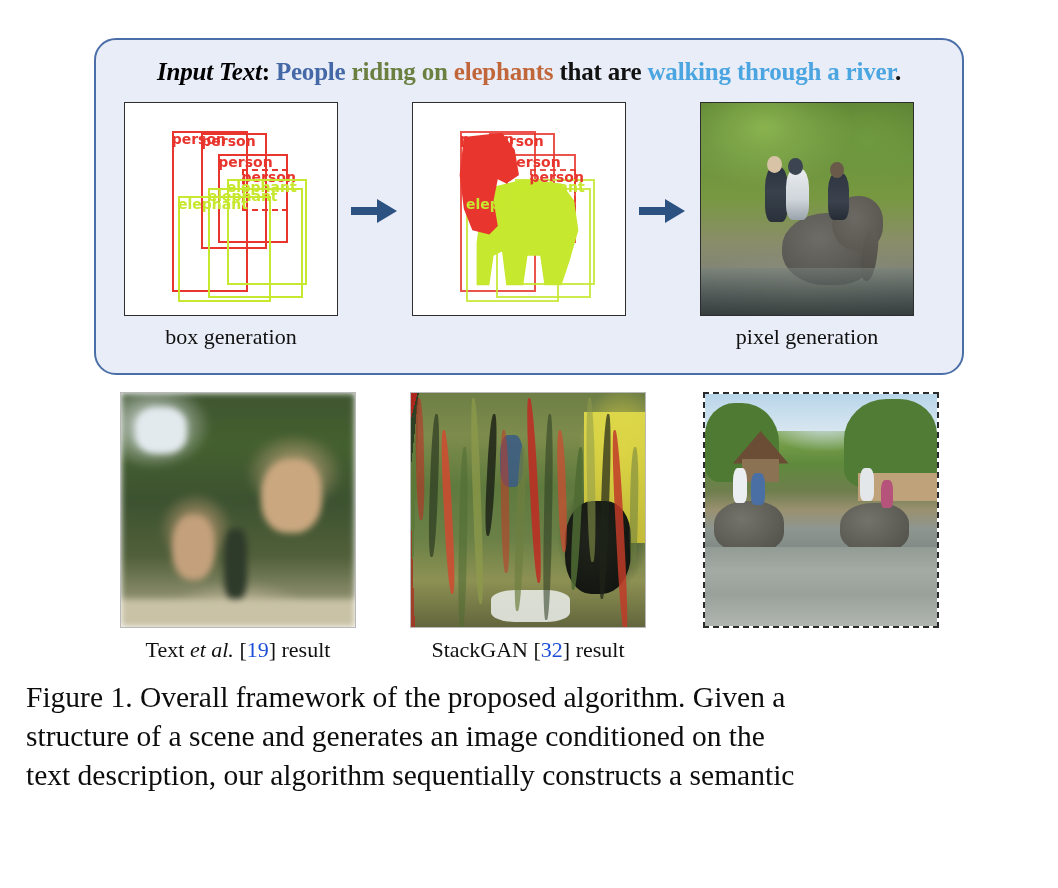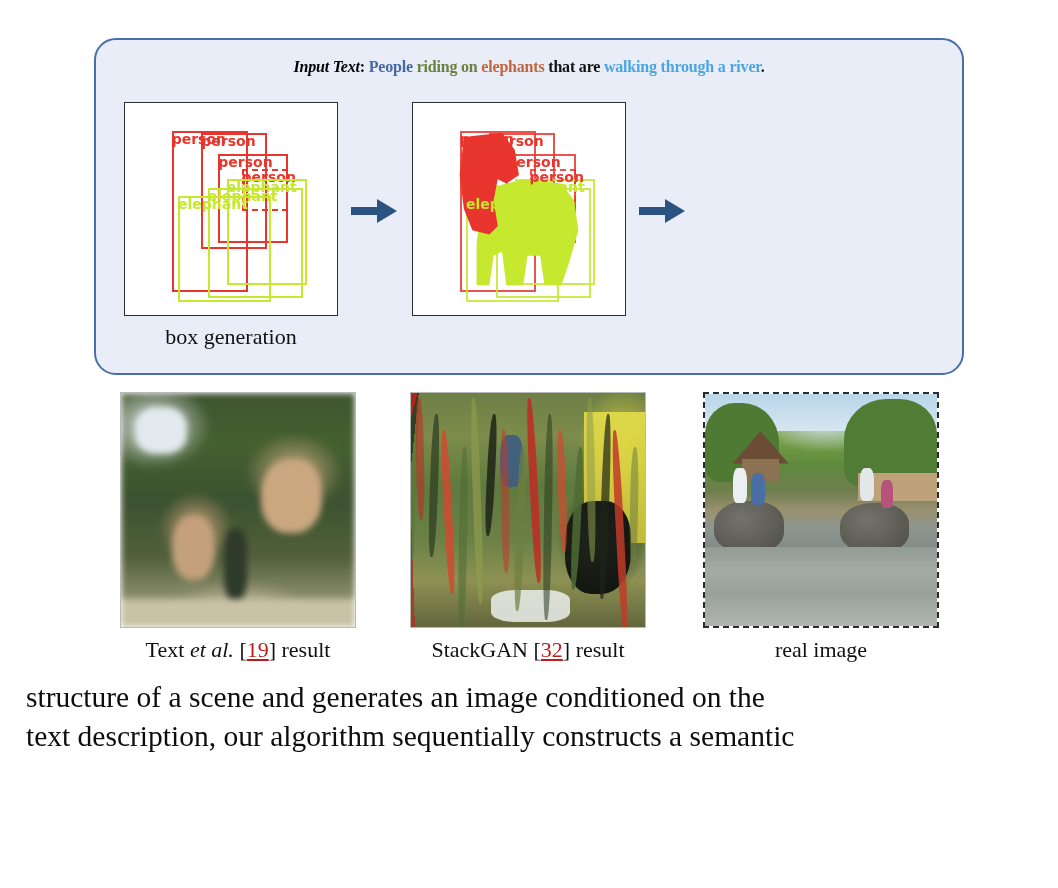--- a/index.html
+++ b/index.html
@@ -28,21 +28,21 @@
     border-radius: 22px;
     box-sizing: border-box;
   }
 
   #input-text-line {
     position: absolute;
     left: 0;
     top: 18px;
     width: 100%;
     text-align: center;
-    font-size: 16px;
+    font-size: 25px;
     font-weight: bold;
     white-space: nowrap;
     letter-spacing: -0.2px;
   }
   #input-text-line .lbl {
     font-style: italic;
     color: #000;
   }
   #input-text-line .colon { color: #000; font-weight: bold; }
   .w-people { color: #4568a6; }
@@ -198,21 +198,21 @@
   .result-canvas.dashed { border: 2px dashed #2b2b2b; }
 
   .result-caption {
     margin-top: 9px;
     text-align: center;
     font-size: 22px;
     color: #111;
     white-space: nowrap;
   }
   .result-caption .it { font-style: italic; }
-  .cite { color: #b91c1c; text-decoration: underline; }
+  .cite { color: #1d4ed8; }
   .cite-brk { color: #111; }
 
   
   #photo-reed {
     position:absolute; inset:0;
     background:
       radial-gradient(ellipse 34% 26% at 14% 14%, #dfe6e9 0%, rgba(223,230,233,0) 72%),
       radial-gradient(ellipse 30% 24% at 74% 34%, #c9a882 0%, rgba(201,168,130,0) 70%),
       radial-gradient(ellipse 22% 22% at 32% 58%, #c9a07a 0%, rgba(201,160,122,0) 72%),
       radial-gradient(ellipse 40% 18% at 50% 94%, #cbbfa4 0%, rgba(203,191,164,0) 78%),
@@ -343,20 +343,38 @@
           <div class="bbox-label elephant" style="left: 48%; top: calc(36% + 1px);">elephant</div>
         </div>
     </div>
 
     <div class="flow-arrow arrow-1">
       <svg viewBox="0 0 46 30" width="46" height="30" aria-hidden="true">
         <path d="M0 11 H26 V3 L46 15 L26 27 V19 H0 Z" fill="#2c5282"></path>
       </svg>
     </div>
 
+    <div class="stage stage-2">
+      <div class="stage-canvas">
+        <div class="photo" id="photo-pixel">
+          <div class="ele-body"></div>
+          <div class="ele-ear"></div>
+          <div class="ele-head"></div>
+          <div class="ele-trunk"></div>
+          <div class="rider r1"></div>
+          <div class="r1h"></div>
+          <div class="rider r2"></div>
+          <div class="r2h"></div>
+          <div class="rider r3"></div>
+          <div class="r3h"></div>
+          <div class="water"></div>
+        </div>
+      </div>
+      <div class="stage-caption">pixel generation</div>
+    </div>
 
   </div>
 </div>
 
 <div id="results-row">
 
   <div class="result result-0">
     <div class="result-canvas plain">
       <div id="photo-reed">
         <div class="b1"></div>
@@ -412,23 +430,21 @@
         <div class="hut-b"></div>
         <div class="ele e1"></div>
         <div class="ele e2"></div>
         <div class="rid rd1"></div>
         <div class="rid rd2"></div>
         <div class="rid rd3"></div>
         <div class="rid rd4"></div>
         <div class="river"></div>
       </div>
     </div>
-    <div class="result-caption">
-      <span>real image</span>
-    </div>
   </div>
 
 </div>
 
 <div id="figure-caption">
+  <div>Figure 1. Overall framework of the proposed algorithm.  Given a</div>
   <div>structure of a scene and generates an image conditioned on the</div>
   <div>text description, our algorithm sequentially constructs a semantic</div>
 </div>
 
 </body></html>

